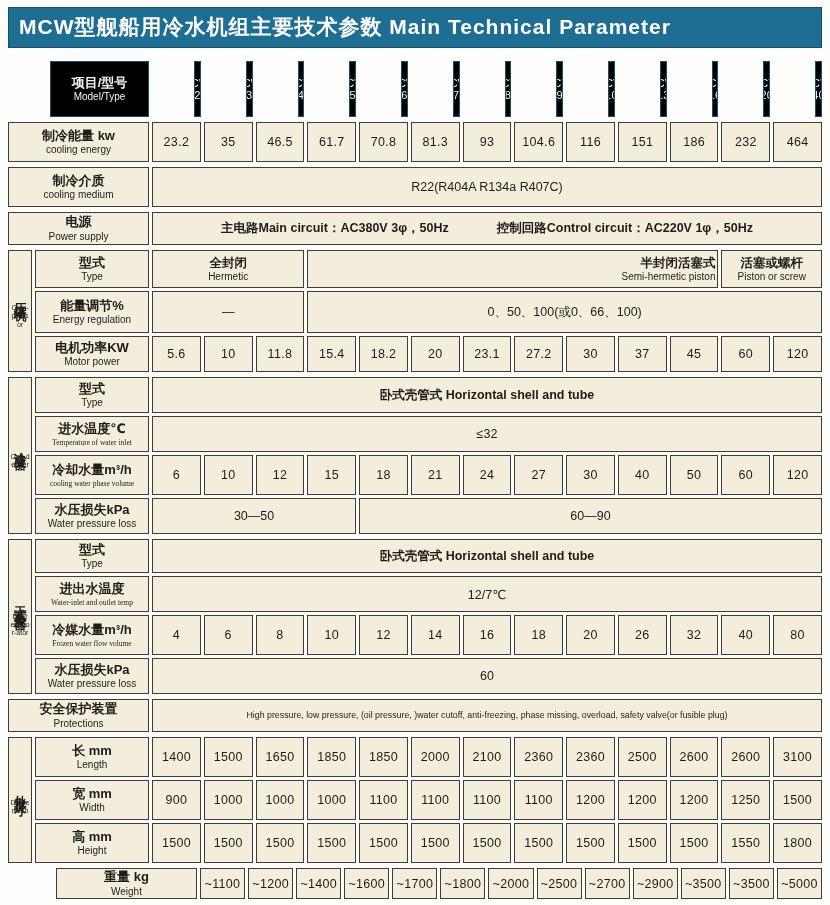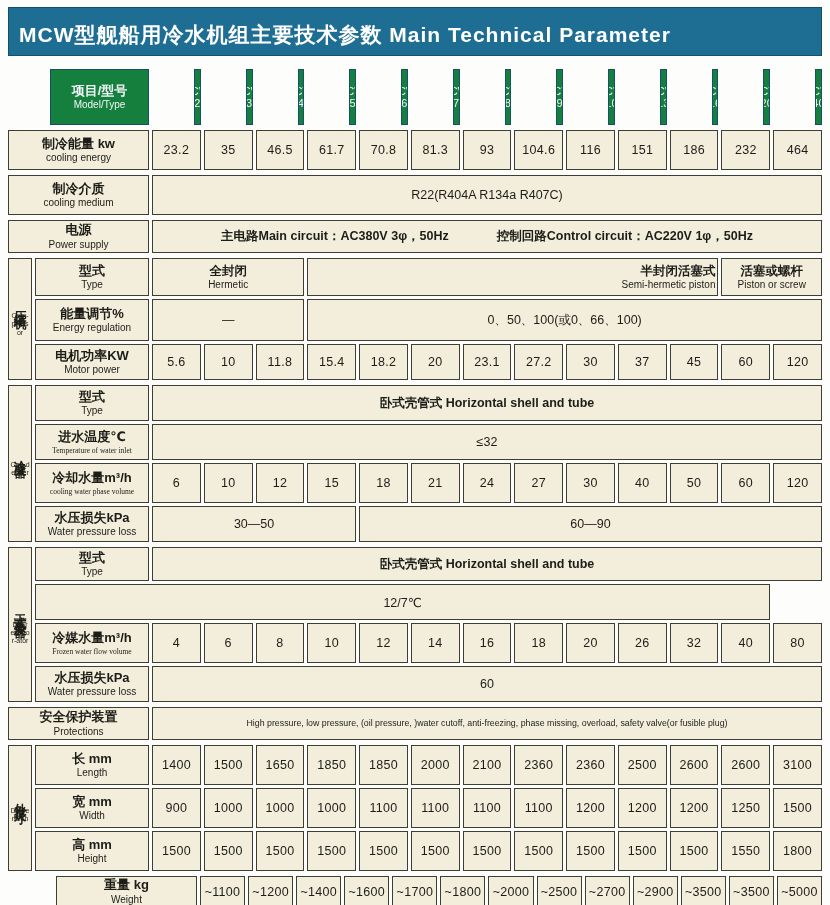--- a/index.html
+++ b/index.html
@@ -5,32 +5,32 @@
   * { margin:0; padding:0; box-sizing:border-box; }
   html,body { background:#fdfdfb; }
   body {
     width:830px; height:905px; padding:7px 8px;
     font-family:"Liberation Sans","DejaVu Sans",sans-serif;
     color:#1d1d18; overflow:hidden;
   }
   .titlebar {
     background:#1e6e94; color:#fff; font-weight:bold;
     font-size:21px; letter-spacing:1px;
-    padding:13px 10px 6px 10px; margin-bottom:13px;
+    padding:5px 10px 6px 10px; margin-bottom:13px;
     border:1px solid #14506c;
   }
   .section { display:grid; grid-template-columns:24px 114px repeat(13,1fr); gap:3px; margin-bottom:5px; }
   .listwrap { display:contents; }
   .cell {
     background:#f3eedb; border:1.5px solid #3e3e35;
     display:flex; flex-direction:column; align-items:center; justify-content:center;
     text-align:center; padding:1px 2px; overflow:hidden;
   }
   .val { font-size:12.5px; letter-spacing:0.3px; }
-  .teal { background:#15803d; color:#f2f6f7; border-color:#17506d;margin-left:42px; }
+  .teal { background:#000000; color:#f2f6f7; border-color:#17506d;margin-left:42px; }
   .model { font-size:11px; letter-spacing:0.2px; }
   .lab  { grid-column:2 / 3; }
   .lab2 { grid-column:1 / 3; }
   .zh { font-size:13px; font-weight:600; line-height:1.25; }
   .en { font-size:10px; line-height:1.2; }
   .en.xs { font-size:7.5px;font-family:Liberation Serif, serif; }
   .side { grid-column:1; padding:2px 0; }
   .rows3 { grid-row:1 / span 3; }
   .rows4 { grid-row:1 / span 4; }
   .vzh { writing-mode:vertical-rl; text-orientation:upright; font-size:12.5px; font-weight:600; letter-spacing:3px; line-height:1; }
@@ -161,20 +161,24 @@
 <div class="section s-evap">
   <div class="cell side rows4">
     <div class="vzh">干式蒸发器</div>
     <div class="ven">Drier evapor-ator</div>
   </div>
   <div class="cell lab">
     <div class="zh">型式</div>
     <div class="en">Type</div>
   </div>
   <div class="cell sp13 span-zh">卧式壳管式   Horizontal  shell  and  tube</div>
+  <div class="cell lab">
+    <div class="zh">进出水温度</div>
+    <div class="en xs">Water-inlet and outlet temp</div>
+  </div>
   <div class="cell sp13 onetext">12/7℃</div>
   <div class="cell lab">
     <div class="zh">冷媒水量m³/h</div>
     <div class="en xs">Frozen water flow volume</div>
   </div>
   <div class="listwrap"><div class="cell val">4</div><div class="cell val">6</div><div class="cell val">8</div><div class="cell val">10</div><div class="cell val">12</div><div class="cell val">14</div><div class="cell val">16</div><div class="cell val">18</div><div class="cell val">20</div><div class="cell val">26</div><div class="cell val">32</div><div class="cell val">40</div><div class="cell val">80</div></div>
   <div class="cell lab">
     <div class="zh">水压损失kPa</div>
     <div class="en">Water pressure loss</div>
   </div>

